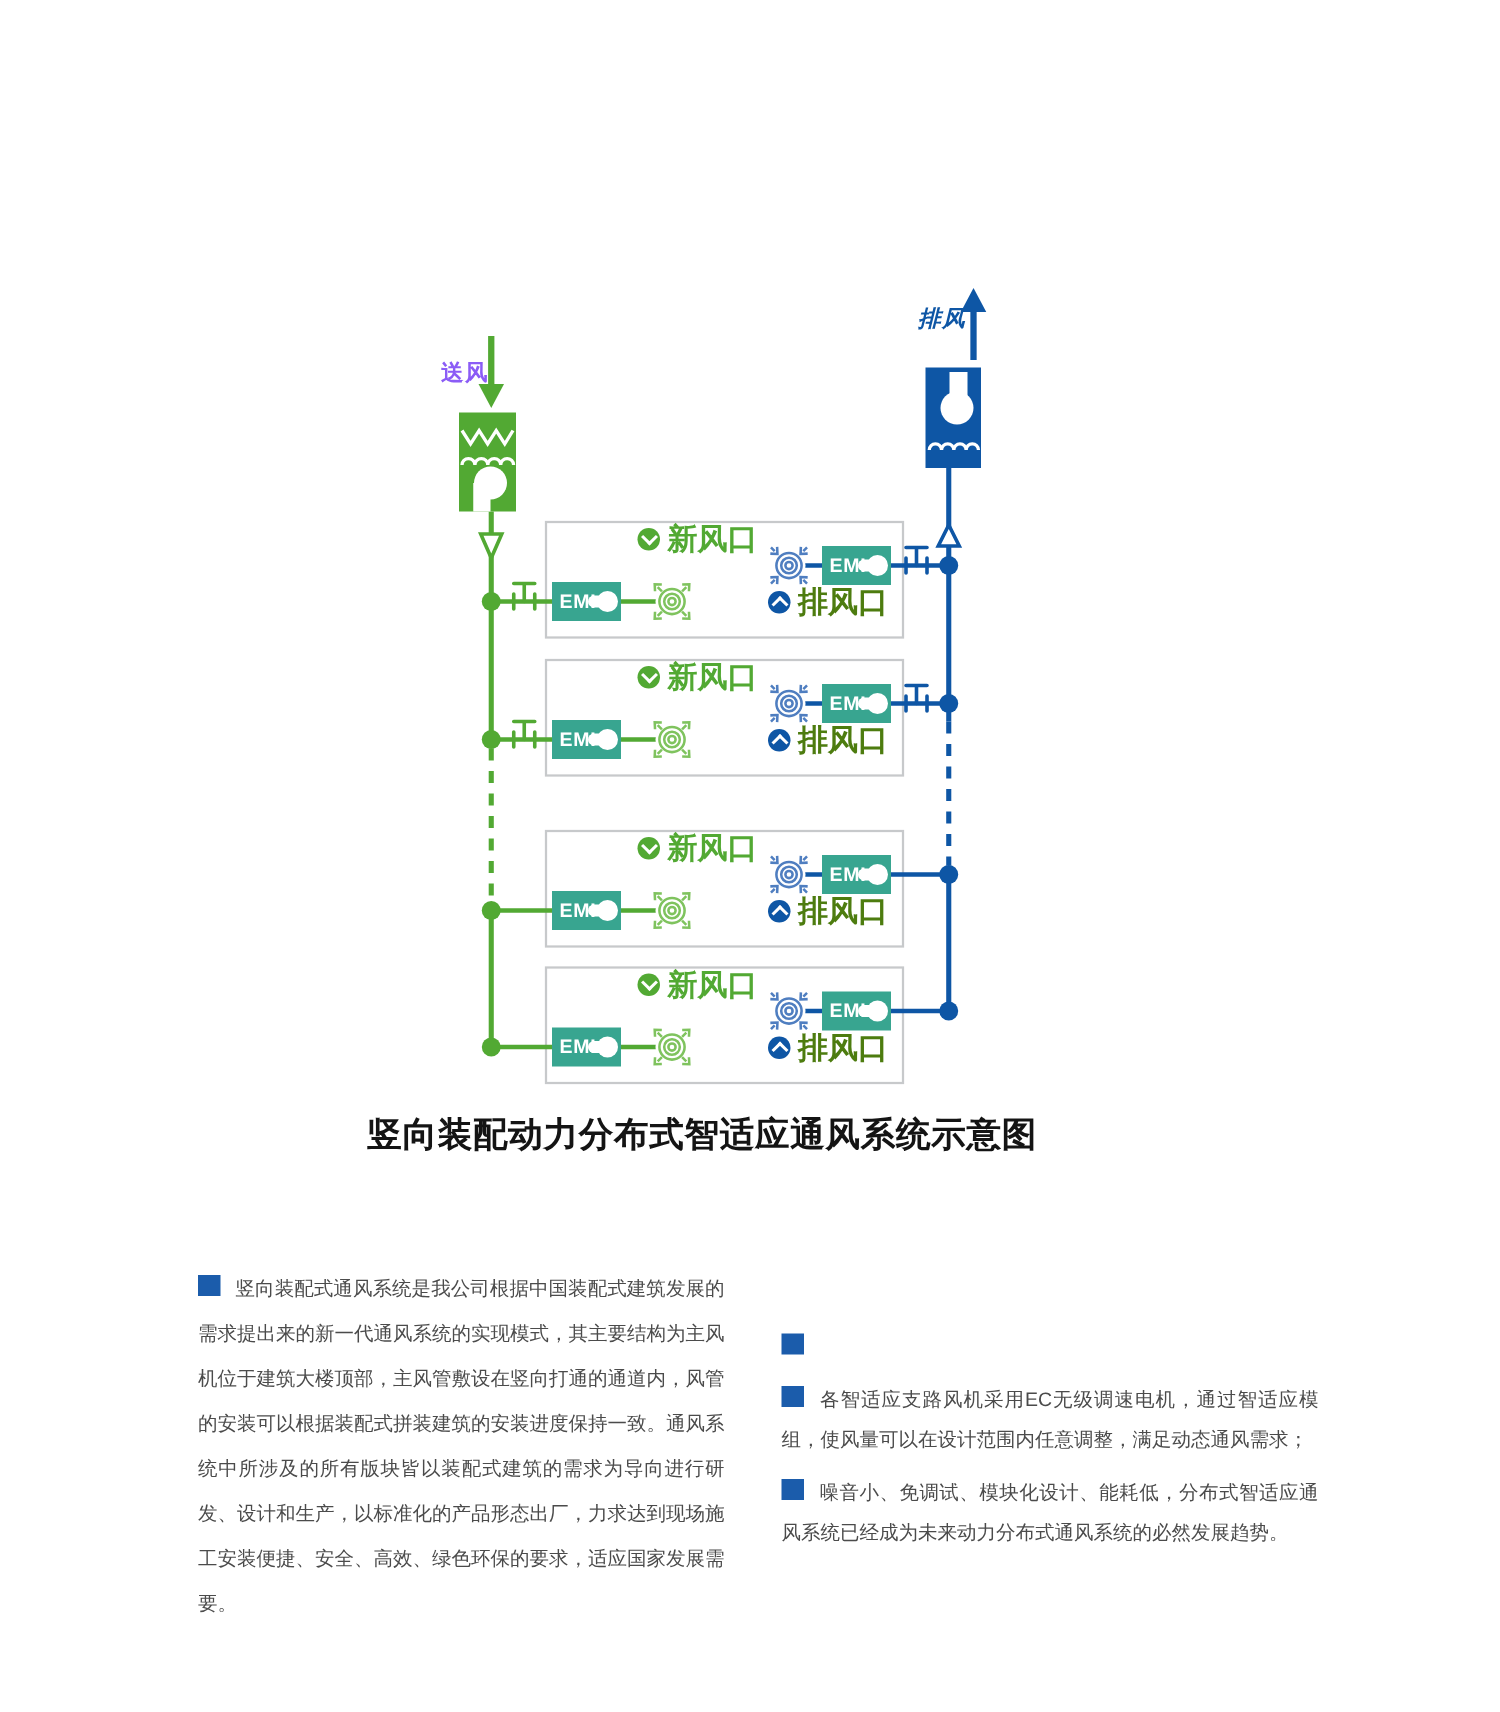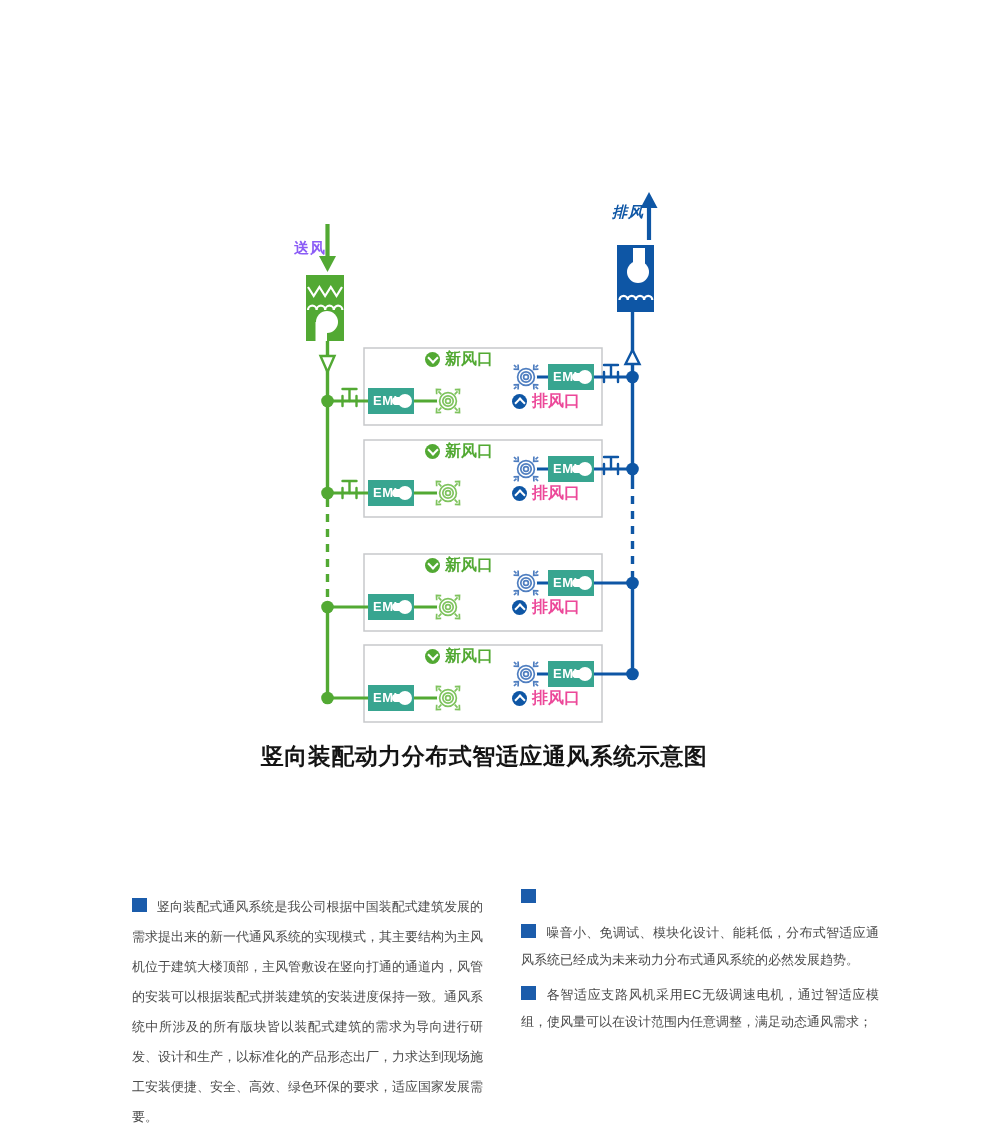--- a/index.html
+++ b/index.html
@@ -18,40 +18,40 @@
   .emh-box{
     position:absolute;width:46px;height:26px;background:#38a590;color:#fff;
     font-size:13px;font-weight:bold;line-height:26px;padding-left:5px;
     box-sizing:border-box;letter-spacing:.5px;
   }
   .emh-box .fan{position:absolute;right:2px;top:50%;transform:translateY(-50%);width:25px;height:14px;}
   .emh-box .fan::before{content:'';position:absolute;right:7px;top:3px;width:13px;height:8px;background:#fff;border-radius:4px 0 0 4px;}
   .emh-box .fan::after{content:'';position:absolute;right:0;top:0;width:14px;height:14px;background:#fff;border-radius:50%;}
 
   
-  .chip{position:absolute;display:flex;align-items:center;gap:5px;font-size:16px;font-weight:bold;height:16px;}
+  .chip{position:absolute;display:flex;align-items:center;gap:5px;font-size:20px;font-weight:bold;height:16px;}
   .chip.fresh{color:#52a933;}
-  .chip.exhaust{color:#ec4899;}
+  .chip.exhaust{color:#4d7c0f;}
   .badge{width:15px;height:15px;border-radius:50%;position:relative;flex:0 0 auto;}
   .badge.down{background:#52a933;}
   .badge.up{background:#0e56a5;}
   .badge::after{content:'';position:absolute;left:4px;width:6px;height:6px;border-left:2.2px solid #fff;border-bottom:2.2px solid #fff;}
   .badge.down::after{top:2.6px;transform:rotate(-45deg);}
   .badge.up::after{top:5.8px;transform:rotate(135deg);}
 
   
   .caption{
     position:absolute;left:0;top:741px;width:936px;text-align:center;
-    font-size:23px;font-weight:bold;color:#141414;letter-spacing:.5px;padding-left:16px;
+    font-size:23px;font-weight:bold;color:#141414;letter-spacing:.5px;
   }
 
   
   .notes-col{position:absolute;font-size:13px;color:#4b4b4b;text-align:justify;}
   .notes-col p{margin:0 0 8px 0;}
-  .notes-left{left:132px;top:892px;width:351px;line-height:30px;}
+  .notes-left{left:132px;top:844px;width:351px;line-height:30px;}
   .notes-right{left:521px;top:884px;width:358px;line-height:27px;}
   .bullet{display:inline-block;width:15px;height:14px;background:#1b5cab;margin-right:10px;vertical-align:-1px;}
 </style>
 </head>
 <body>
 
 <div class="stage">
 
   <svg width="1000" height="1141" viewBox="0 0 1000 1141">
     <defs>
@@ -261,17 +261,17 @@
     <i class="fan"></i>
   </div>
 
   <div class="caption">竖向装配动力分布式智适应通风系统示意图</div>
 
   <div class="notes-col notes-left">
     <p><span class="bullet"></span><span>竖向装配式通风系统是我公司根据中国装配式建筑发展的需求提出来的新一代通风系统的实现模式，其主要结构为主风机位于建筑大楼顶部，主风管敷设在竖向打通的通道内，风管的安装可以根据装配式拼装建筑的安装进度保持一致。通风系统中所涉及的所有版块皆以装配式建筑的需求为导向进行研发、设计和生产，以标准化的产品形态出厂，力求达到现场施工安装便捷、安全、高效、绿色环保的要求，适应国家发展需要。</span></p>
   </div>
   <div class="notes-col notes-right">
     <p><span class="bullet"></span></p>
+    <p><span class="bullet"></span><span>各智适应支路风机采用EC无级调速电机，通过智适应模组，使风量可以在设计范围内任意调整，满足动态通风需求；</span></p>
     <p><span class="bullet"></span><span>噪音小、免调试、模块化设计、能耗低，分布式智适应通风系统已经成为未来动力分布式通风系统的必然发展趋势。</span></p>
-    <p><span class="bullet"></span><span>各智适应支路风机采用EC无级调速电机，通过智适应模组，使风量可以在设计范围内任意调整，满足动态通风需求；</span></p>
   </div>
 
 </div>
 
 </body></html>

